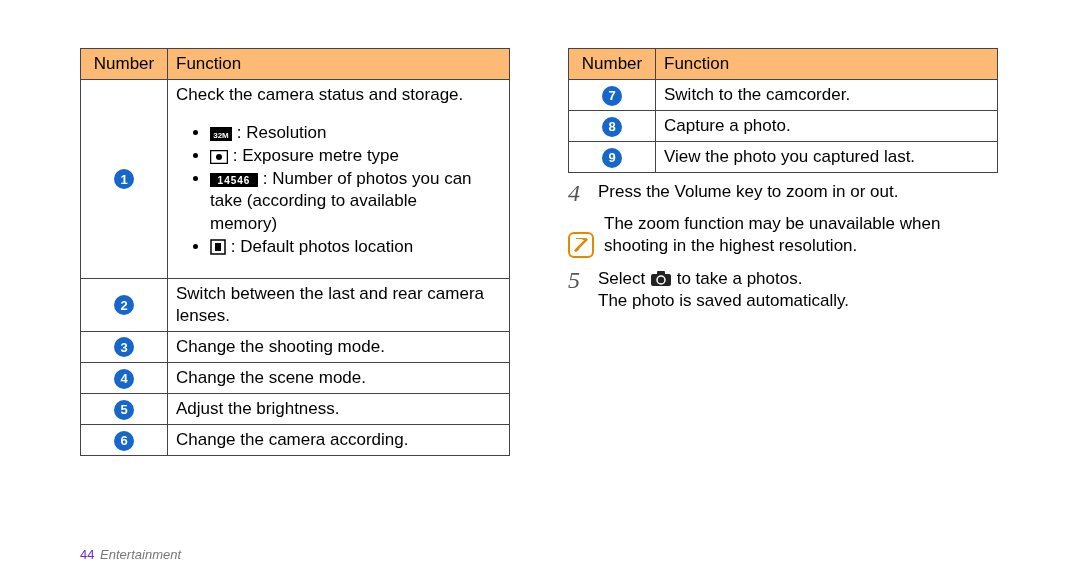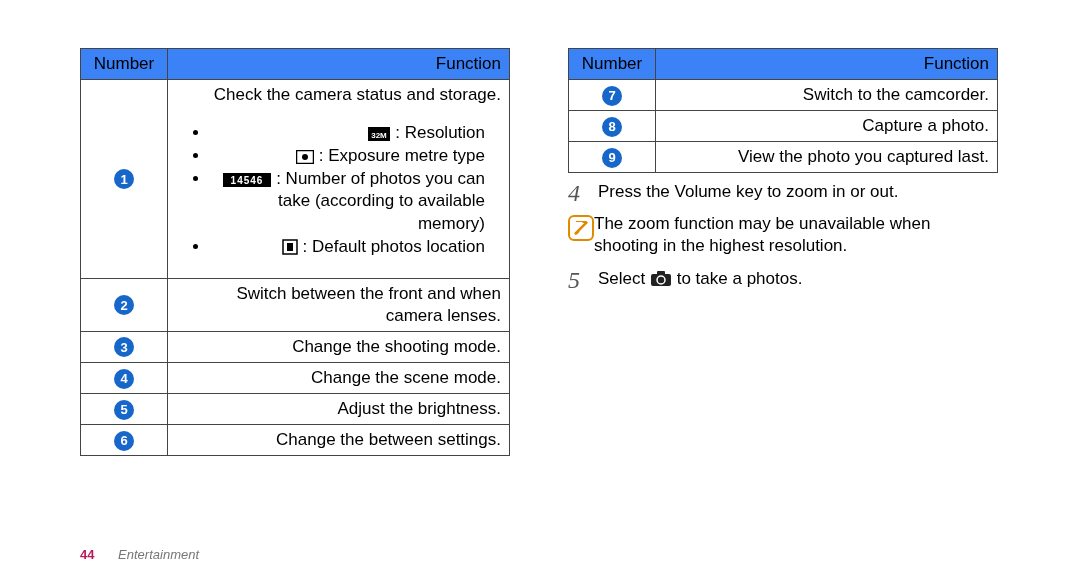--- a/index.html
+++ b/index.html
@@ -29,26 +29,26 @@
     width: 430px;
   }
   table {
     border-collapse: collapse;
     width: 100%;
     font-size: 17px;
   }
   th, td {
     border: 1px solid #444;
     padding: 4px 8px;
-    text-align: right;
+    text-align: left;
     vertical-align: middle;
     font-weight: 400;
   }
   th {
-    background: #3b82f6;
+    background: #fdba74;
     font-weight: 400;
     margin-left: 39px;
   }
   th.num, td.num {
     width: 70px;
     text-align: center;
     vertical-align: middle;
   }
   .circle-num {
     display: inline-flex;
@@ -86,22 +86,23 @@
     font-style: italic;
     font-size: 24px;
     width: 20px;
     color: #555;
     line-height: 1;
     flex-shrink: 0;
   }
   .step-body { flex: 1; }
   .note-row {
     display: flex;
+    gap: 10px;
     margin: 6px 0 10px 0;
-    align-items: flex-start;
+    align-items: flex-end;
   }
   .note-icon {
     width: 26px;
     height: 26px;
     border: 2px solid #e08a00;
     border-radius: 6px;
     display: inline-flex;
     align-items: center;
     justify-content: center;
     flex-shrink: 0;
@@ -112,23 +113,23 @@
   .footer {
     position: absolute;
     bottom: 22px;
     left: 80px;
     font-size: 13px;
     color: #777;
     font-style: italic;
   }
   .footer .page-num {
     font-style: normal;
-    font-weight: 700;
-    margin-right: 20px;
-    color: #be185d;
+    font-weight: 400;
+    margin-right: 2px;
+    color: #6d28d9;
   }
 </style>
 </head>
 <body>
 
 <div class="page">
   <div class="columns">
 
     <div class="col">
       <table>
@@ -172,37 +173,37 @@
                   <rect x="5" y="4" width="6" height="8" fill="#000"></rect>
                 </svg>
                 <span>: Default photos location</span>
               </li>
             </ul>
           </td>
         </tr>
 
         <tr>
           <td class="num"><span class="circle-num">2</span></td>
-          <td>Switch between the front and when camera lenses.</td>
+          <td>Switch between the last and rear camera lenses.</td>
         </tr>
         <tr>
           <td class="num"><span class="circle-num">3</span></td>
           <td>Change the shooting mode.</td>
         </tr>
         <tr>
           <td class="num"><span class="circle-num">4</span></td>
           <td>Change the scene mode.</td>
         </tr>
         <tr>
           <td class="num"><span class="circle-num">5</span></td>
           <td>Adjust the brightness.</td>
         </tr>
         <tr>
           <td class="num"><span class="circle-num">6</span></td>
-          <td>Change the between settings.</td>
+          <td>Change the camera according.</td>
         </tr>
       </tbody>
         </table>
     </div>
 
     <div class="col">
       <table>
         <tbody>
             <tr>
           <th class="num">Number</th>
@@ -248,20 +249,21 @@
       <div class="step">
         <div class="step-num">5</div>
         <div class="step-body">
           <span>Select </span>
           <svg class="inline-icon" width="22" height="16" viewBox="0 0 22 16">
             <rect x="1" y="3" width="20" height="12" rx="2" fill="#222"></rect>
             <rect x="7" y="0" width="8" height="4" rx="1" fill="#222"></rect>
             <circle cx="11" cy="9" r="4" fill="none" stroke="#fff" stroke-width="1.5"></circle>
           </svg>
           <span> to take a photos.</span>
+          <div>The photo is saved automatically.</div>
         </div>
       </div>
 
     </div>
   </div>
 
   <div class="footer">
     <span class="page-num">44</span>
     <span>Entertainment</span>
   </div>

